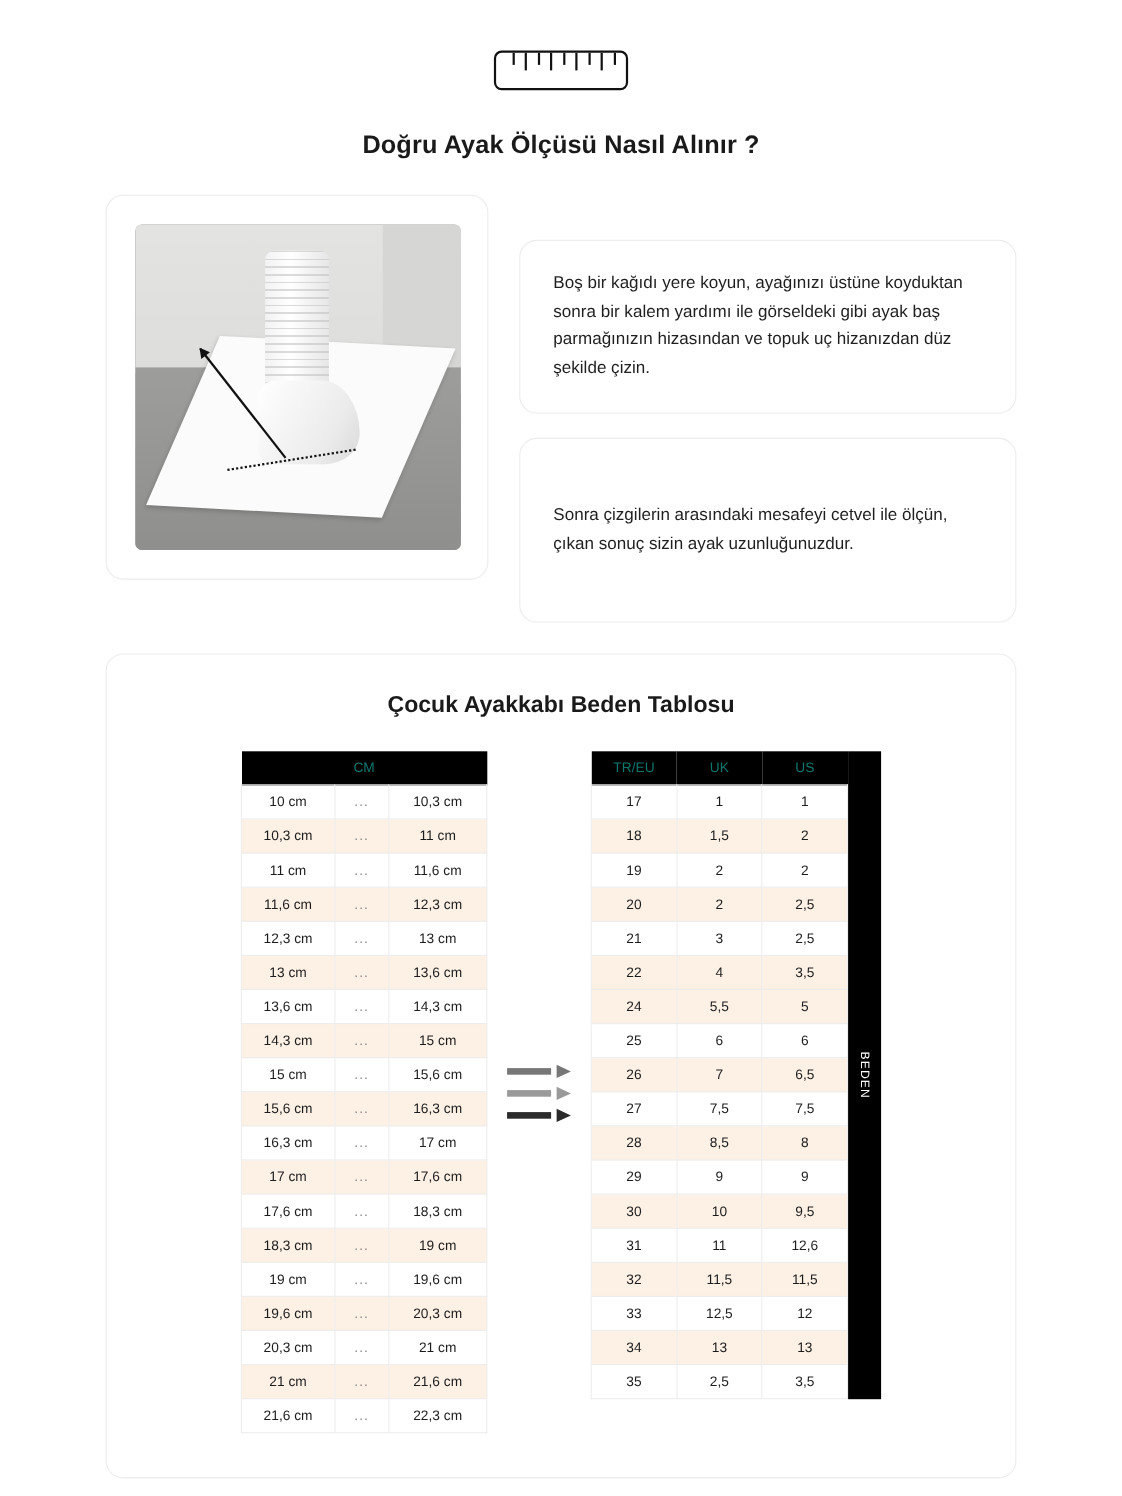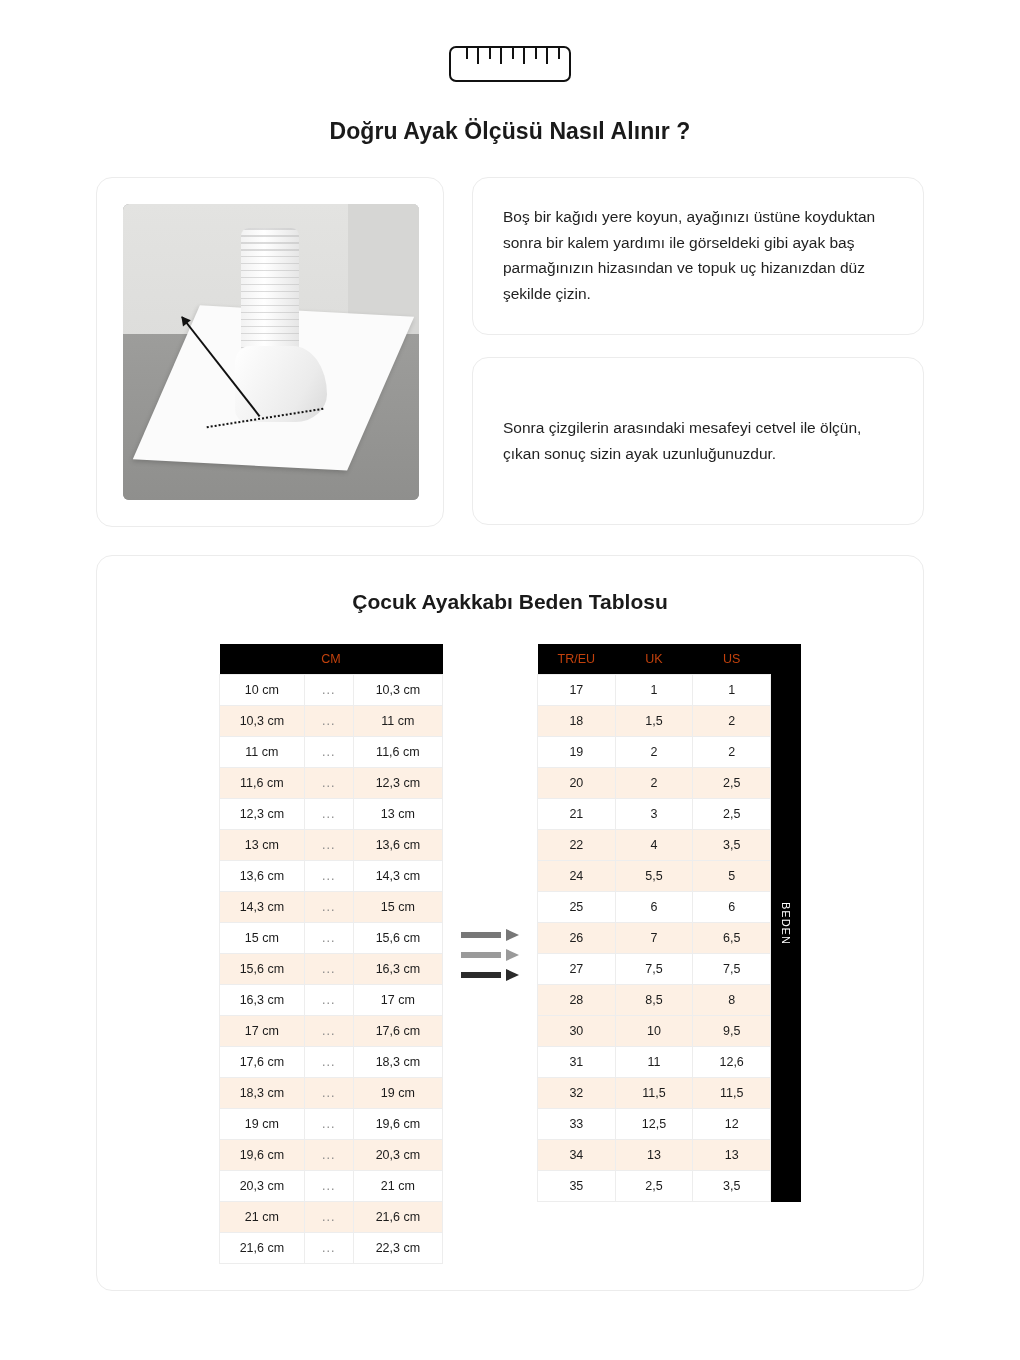--- a/index.html
+++ b/index.html
@@ -163,36 +163,37 @@
     height: 0;
     border-top: 2px dotted #111;
     transform: rotate(-9deg);
   }
 
   .text-col {
     display: flex;
     flex-direction: column;
     gap: 22px;
     flex: 1 1 auto;
+    margin-top: 41px;
   }
   .text-card {
     padding: 26px 30px;
     font-size: 15.5px;
     line-height: 1.65;
     color: #1f1f1f;
   }
   .text-card.first { min-height: 158px; }
   .text-card.second { min-height: 168px; display: flex; align-items: center; }
 
   
   .table-section {
     margin: 28px 96px 0 96px;
     border: 1px solid #ececec;
     border-radius: 16px;
-    padding: 34px 0 26px 0;
+    padding: 34px 0 40px 0;
     position: relative;
   }
   .table-title {
     text-align: center;
     font-size: 21px;
     font-weight: bold;
     margin: 0 0 30px 0;
   }
   .tables-row {
     display: flex;
@@ -202,21 +203,21 @@
     position: relative;
   }
   table {
     border-collapse: collapse;
     font-size: 12.5px;
   }
   .cm-table { width: 224px; }
   .size-table { width: 234px; }
   thead th {
     background: #000;
-    color: #c2410c;
+    color: #0f766e;
     font-weight: normal;
     font-size: 12.5px;
     padding: 8px 0;
     text-align: center;
   }
   tbody td {
     border: 1px solid #ededed;
     padding: 7px 0;
     text-align: center;
     height: 31px;
@@ -503,20 +504,25 @@
             <tr class="row">
               <td>27</td>
               <td>7,5</td>
               <td>7,5</td>
             </tr>
             <tr class="row alt">
               <td>28</td>
               <td>8,5</td>
               <td>8</td>
             </tr>
+            <tr class="row">
+              <td>29</td>
+              <td>9</td>
+              <td>9</td>
+            </tr>
             <tr class="row alt">
               <td>30</td>
               <td>10</td>
               <td>9,5</td>
             </tr>
             <tr class="row">
               <td>31</td>
               <td>11</td>
               <td>12,6</td>
             </tr>

